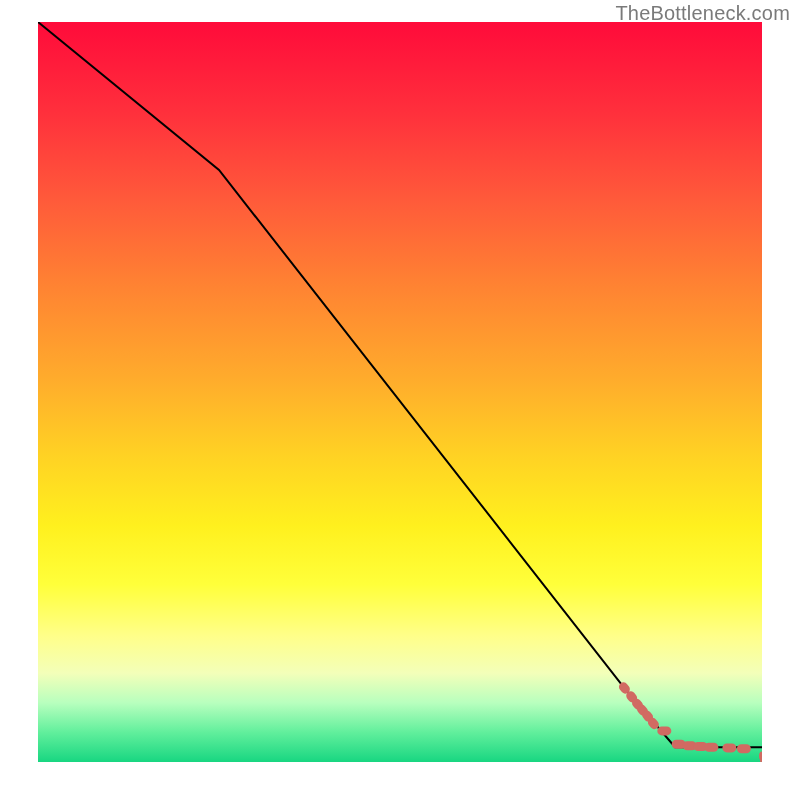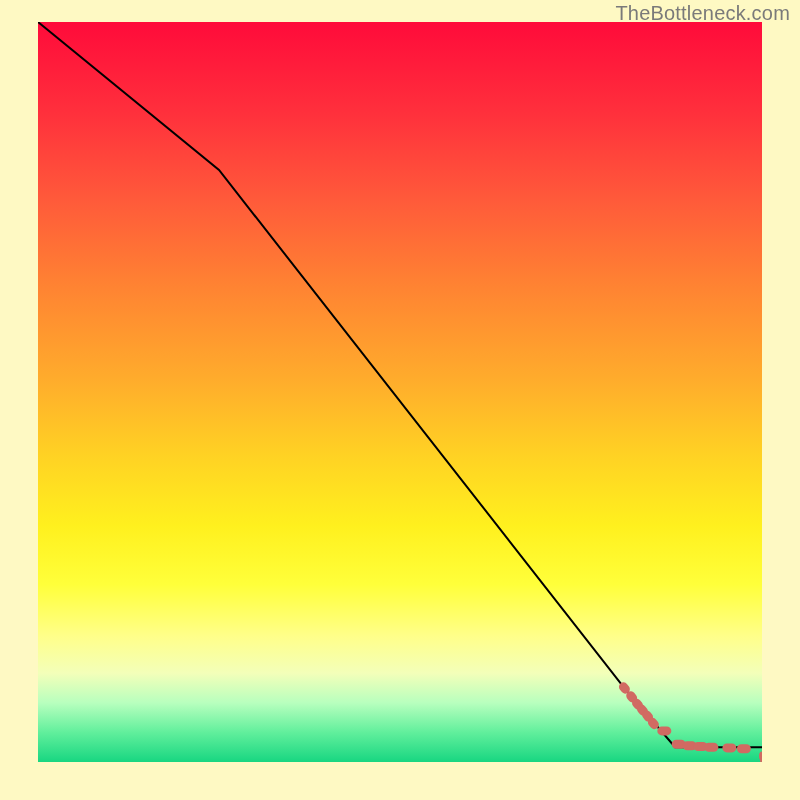--- a/index.html
+++ b/index.html
@@ -8,21 +8,21 @@
     width: 800px;
     height: 800px;
     background: #000;
     font-family: Arial, Helvetica, sans-serif;
     overflow: hidden;
   }
   .frame {
     position: relative;
     width: 800px;
     height: 800px;
-    background: #fef9c3;
+    background: #ffffff;
   }
   .plot-area {
     position: absolute;
     left: 38px;
     top: 22px;
     width: 724px;
     height: 740px;
     
     background: linear-gradient(
       to bottom,

